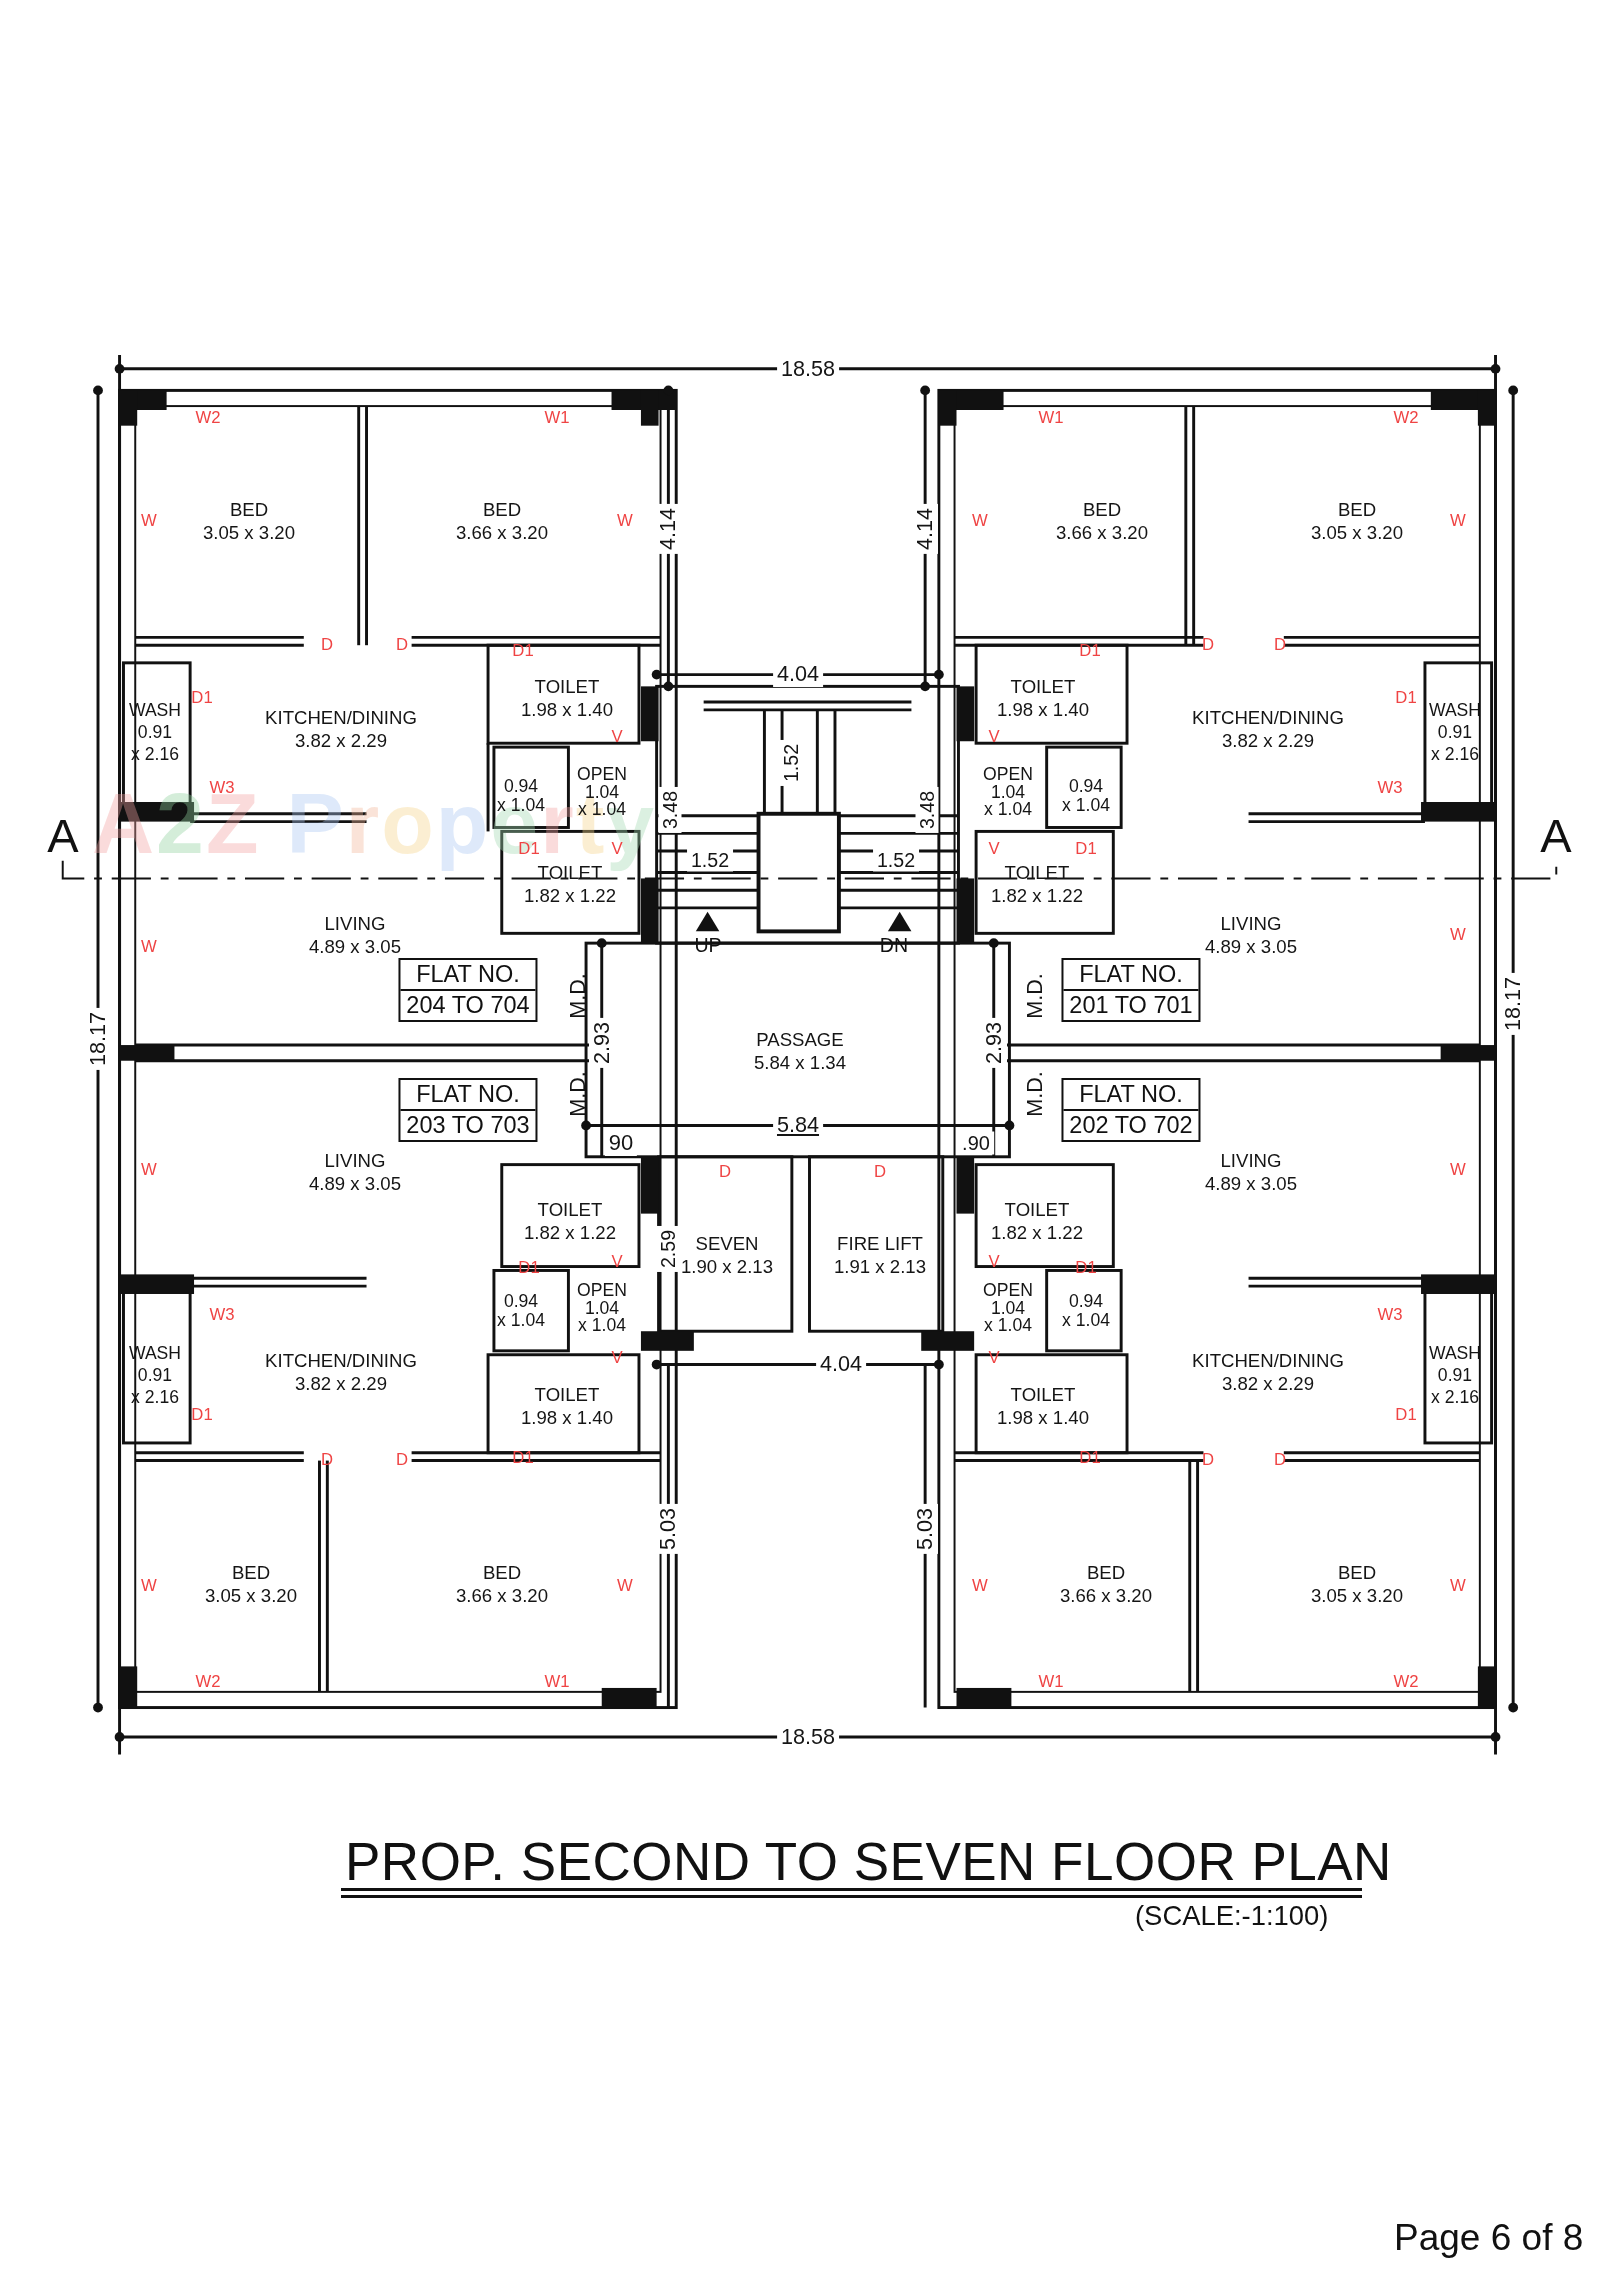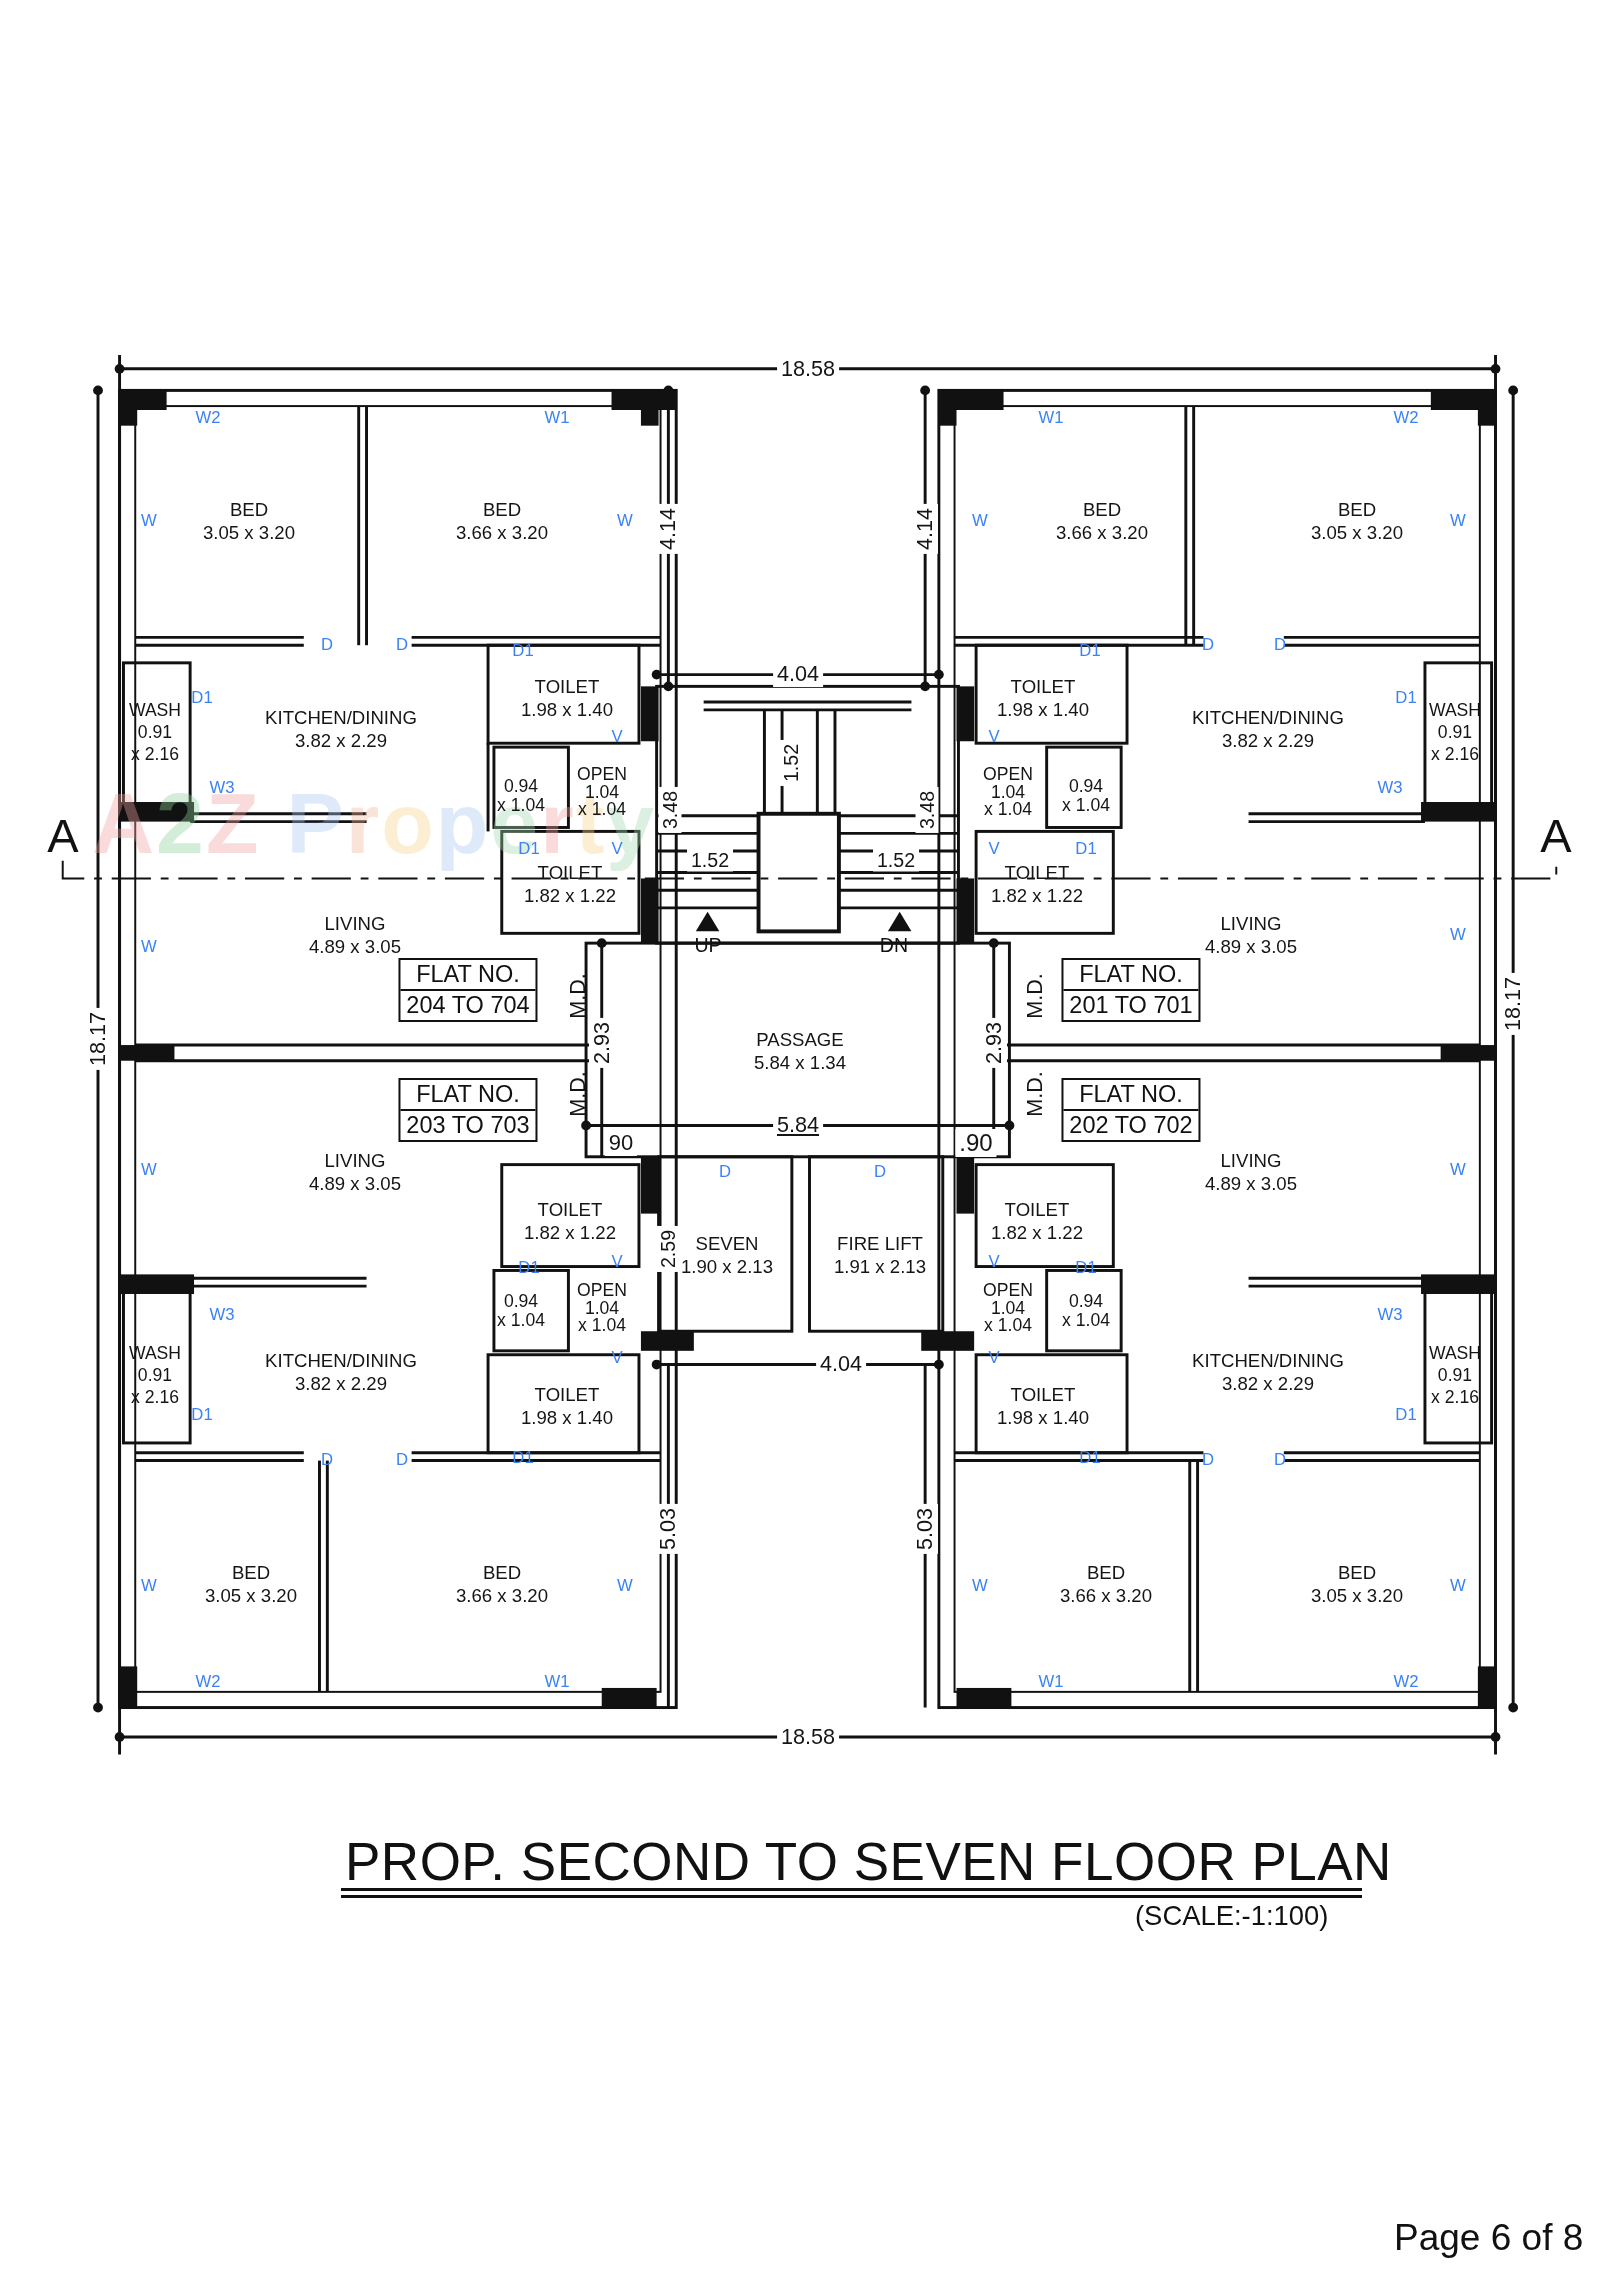--- a/index.html
+++ b/index.html
@@ -2,21 +2,21 @@
 <html><head>
 <meta charset="utf-8">
 <style>
   html, body { margin: 0; padding: 0; background: #ffffff; }
   body { width: 1619px; height: 2292px; position: relative; overflow: hidden;
          font-family: "Liberation Sans", sans-serif; color: #111; }
   #plan-svg { position: absolute; left: 0; top: 0; width: 1619px; height: 2292px; }
   .lbl { position: absolute; text-align: center; line-height: 1.25; white-space: nowrap;
          transform: translate(-50%, -50%); font-size: 18.6px; color: #151515; }
   .lbl .nm, .lbl .dm { display: block; }
-  .tag { position: absolute; font-size: 16.7px; transform: translate(-50%, -50%); color: #3b82f6; }
+  .tag { position: absolute; font-size: 16.7px; transform: translate(-50%, -50%); color: #ef4444; }
   .dim { position: absolute; font-size: 21.6px; background: #fff; padding: 0 3.9px;
          transform: translate(-50%, -50%); color: #151515; }
   .dim.v { transform: translate(-50%, -50%) rotate(-90deg); }
   .md { position: absolute; font-size: 21.6px; transform: translate(-50%, -50%) rotate(-90deg); color:#151515;}
   .flatbox { position: absolute; border: 2px solid #111; background: #fff; transform: translate(-50%, -50%);
              font-size: 23.5px; text-align: center; }
   .flatbox span { display: block; padding: 1px 5.9px; }
   .flatbox span + span { border-top: 2px solid #111; }
   .section-A { position: absolute; font-size: 47px; transform: translate(-50%, -50%); }
   .wm { position: absolute; left: 92px; top: 774px; font-size: 86px; font-weight: bold; letter-spacing: 2px;
@@ -218,21 +218,21 @@
 <div class="dim" style="left:798px; top:674px;">4.04</div>
 <div class="dim v" style="left:791px; top:763px; font-size:19.6px;">1.52</div>
 <div class="dim" style="left:710px; top:860px; font-size:19.6px;">1.52</div>
 <div class="dim" style="left:896px; top:860px; font-size:19.6px;">1.52</div>
 <div class="dim v" style="left:670px; top:810px; font-size:19.6px;">3.48</div>
 <div class="dim v" style="left:927px; top:810px; font-size:19.6px;">3.48</div>
 <div class="dim" style="left:798px; top:1125px;text-decoration:underline;">5.84</div>
 <div class="dim v" style="left:602px; top:1043px;">2.93</div>
 <div class="dim v" style="left:994px; top:1043px;">2.93</div>
 <div class="dim" style="left:621px; top:1143px; font-size:22px;">90</div>
-<div class="dim" style="left:976px; top:1143px; font-size:24px;text-align:center;">.90</div>
+<div class="dim" style="left:976px; top:1143px; font-size:20px;text-align:center;">.90</div>
 <div class="dim v" style="left:668px; top:1249px; font-size:19.6px;">2.59</div>
 <div class="dim" style="left:841px; top:1364px;">4.04</div>
 <div class="dim v" style="left:668px; top:1529px;">5.03</div>
 <div class="dim v" style="left:925px; top:1529px;">5.03</div>
 
 <div class="stair-lbl" style="left:708px; top:945px;">UP</div>
 <div class="stair-lbl" style="left:894px; top:945px;">DN</div>
 
 <div class="lbl" style="left:800px; top:1051px;">
   <span class="nm">PASSAGE</span>

